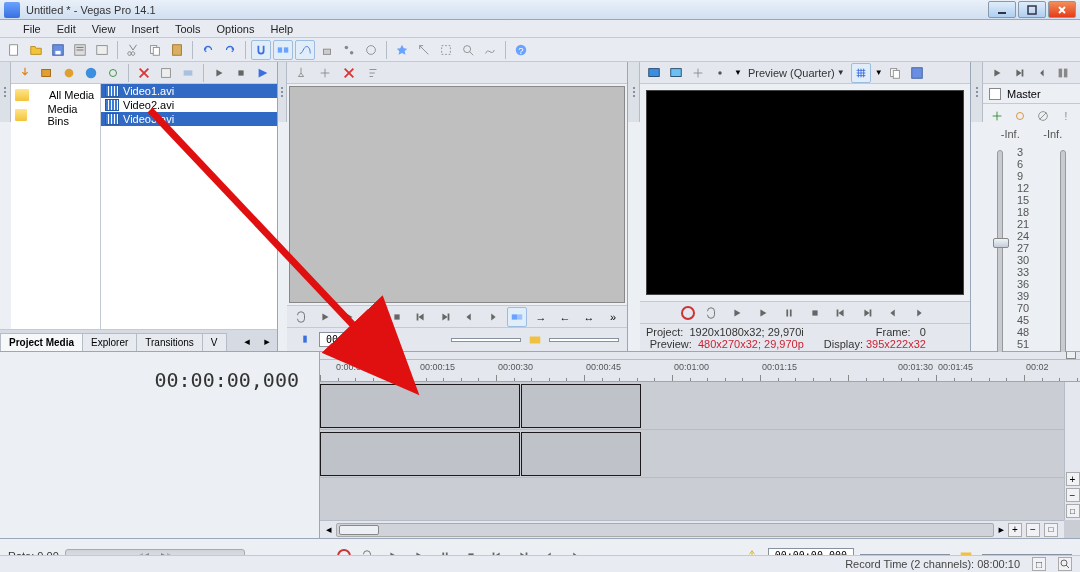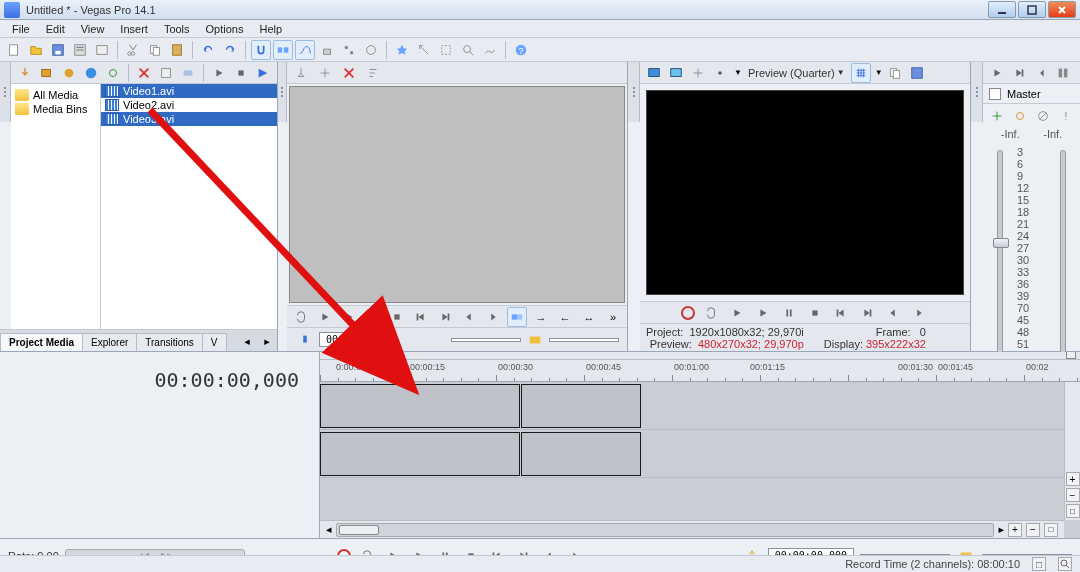--- a/index.html
+++ b/index.html
@@ -9,21 +9,21 @@
 .titlebar { height:20px; background:linear-gradient(#e9f0f9,#d1dff0); display:flex; align-items:center; padding:0 4px; border-bottom:1px solid #9aa7b8; }
 .titlebar .icon { width:16px; height:16px; background:linear-gradient(#6aa2ff,#3a6fe0); border-radius:2px; margin-right:6px; }
 .titlebar .title { flex:1; color:#333; }
 .titlebar .winbtns { display:flex; gap:0; }
 .winbtn { width:28px; height:17px; display:flex; align-items:center; justify-content:center; border:1px solid #8899aa; border-radius:2px; margin-left:2px; }
 .winbtn.min,.winbtn.max { background:linear-gradient(#e0edf9,#afcef1); }
 .winbtn.close { background:linear-gradient(#f28d5a,#e63c18); color:#fff; font-weight:bold; }
 .winbtn svg { width:10px; height:10px; }
 
 
-.menubar { height:18px; background:#e8ecf2; display:flex; align-items:center; padding:0 4px; border-bottom:1px solid #c3cad3; }
+.menubar { height:18px; background:#e8ecf2; display:flex; align-items:center; padding:0 15px; border-bottom:1px solid #c3cad3; }
 .menubar .menu { padding:2px 8px; color:#222; }
 
 
 .toolbar { height:24px; background:#e8ecf2; display:flex; align-items:center; padding:0 4px; border-bottom:1px solid #c3cad3; gap:2px; }
 .tbtn { width:20px; height:20px; display:flex; align-items:center; justify-content:center; border:1px solid transparent; border-radius:2px; }
 .sep { width:1px; height:18px; background:#b5bcc6; margin:0 3px; }
 
 
 .workspace { position:absolute; top:62px; left:0; right:0; bottom:0; display:flex; flex-direction:column; }
 
@@ -31,21 +31,21 @@
 .upper { height:290px; display:flex; border-bottom:1px solid #9aa7b8; }
 
 
 .panel { display:flex; flex-direction:column; background:#eceff3; border-right:1px solid #9aa7b8; }
 .panel.pm { width:278px; }
 .panel-toolbar { height:22px; display:flex; align-items:center; gap:2px; padding:0 4px; background:#e4e8ee; border-bottom:1px solid #c3cad3; }
 .docktoggle { width:12px; height:60px; background:#dce1e8; border-right:1px solid #b5bcc6; display:flex; flex-direction:column; align-items:center; justify-content:center; gap:2px; }
 .dotrow { width:2px; height:2px; background:#8891a0; }
 .panel-body { flex:1; display:flex; background:#fff; }
 .tree { width:90px; border-right:1px solid #c3cad3; padding:4px; }
-.tree-item { display:flex; align-items:center; gap:4px; padding:1px 0; }
+.tree-item { display:flex; align-items:center; gap:20px; padding:1px 0; }
 .tree-icon { width:14px; height:12px; background:linear-gradient(#ffe68a,#f3c33a); border-radius:1px; }
 .filelist { flex:1; padding:0; }
 .file { display:flex; align-items:center; gap:4px; padding:1px 4px; }
 .file.selected { background:#316ac5; color:#fff; }
 .film-icon { width:14px; height:12px; background:repeating-linear-gradient(90deg,#3b7dd8 0 2px,#fff 2px 3px); border:1px solid #2a5aa0; }
 .panel-status { height:28px; background:#e4e8ee; border-top:1px solid #c3cad3; padding:2px 6px; font-size:10px; color:#444; line-height:12px; }
 .panel-tabs { height:22px; background:#d6dbe3; display:flex; align-items:flex-end; border-top:1px solid #c3cad3; }
 .tab { padding:3px 8px; background:#e7ebef; border:1px solid #b5bcc6; border-bottom:none; margin-right:-1px; font-size:10px; }
 .tab.active { background:#f6f8fa; font-weight:bold; }
 .tab-arrows { margin-left:auto; display:flex; }
@@ -730,21 +730,21 @@
         <div style="height:8px;background:#e4e8ee;border-bottom:1px solid #b5bcc6;position:relative;">
           <div style="position:absolute;right:4px;top:-1px;width:10px;height:8px;background:#eceff3;border:1px solid #888;"></div>
         </div>
         <div class="ruler" id="ruler">
             <span class="rlabel" style="left: 16px;">0:00:00</span>
             <div class="rtick" style="left: 0px;"></div>
             <div class="rtick small" style="left: 17.6px;"></div>
             <div class="rtick small" style="left: 35.2px;"></div>
             <div class="rtick small" style="left: 52.8px;"></div>
             <div class="rtick small" style="left: 70.4px;"></div>
-            <span class="rlabel" style="left: 90px;">00:00:15</span>
+            <span class="rlabel" style="left: 100px;">00:00:15</span>
             <div class="rtick" style="left: 88px;"></div>
             <div class="rtick small" style="left: 105.6px;"></div>
             <div class="rtick small" style="left: 123.2px;"></div>
             <div class="rtick small" style="left: 140.8px;"></div>
             <div class="rtick small" style="left: 158.4px;"></div>
             <span class="rlabel" style="left: 178px;">00:00:30</span>
             <div class="rtick" style="left: 176px;"></div>
             <div class="rtick small" style="left: 193.6px;"></div>
             <div class="rtick small" style="left: 211.2px;"></div>
             <div class="rtick small" style="left: 228.8px;"></div>
@@ -754,21 +754,21 @@
             <div class="rtick small" style="left: 281.6px;"></div>
             <div class="rtick small" style="left: 299.2px;"></div>
             <div class="rtick small" style="left: 316.8px;"></div>
             <div class="rtick small" style="left: 334.4px;"></div>
             <span class="rlabel" style="left: 354px;">00:01:00</span>
             <div class="rtick" style="left: 352px;"></div>
             <div class="rtick small" style="left: 369.6px;"></div>
             <div class="rtick small" style="left: 387.2px;"></div>
             <div class="rtick small" style="left: 404.8px;"></div>
             <div class="rtick small" style="left: 422.4px;"></div>
-            <span class="rlabel" style="left: 430px;">00:01:15</span>
+            <span class="rlabel" style="left: 442px;">00:01:15</span>
             <div class="rtick" style="left: 440px;"></div>
             <div class="rtick small" style="left: 457.6px;"></div>
             <div class="rtick small" style="left: 475.2px;"></div>
             <div class="rtick small" style="left: 492.8px;"></div>
             <div class="rtick small" style="left: 510.4px;"></div>
             <span class="rlabel" style="left: 530px; margin-left: 48px;">00:01:30</span>
             <div class="rtick" style="left: 528px;"></div>
             <div class="rtick small" style="left: 545.6px;"></div>
             <div class="rtick small" style="left: 563.2px;"></div>
             <div class="rtick small" style="left: 580.8px;"></div>

